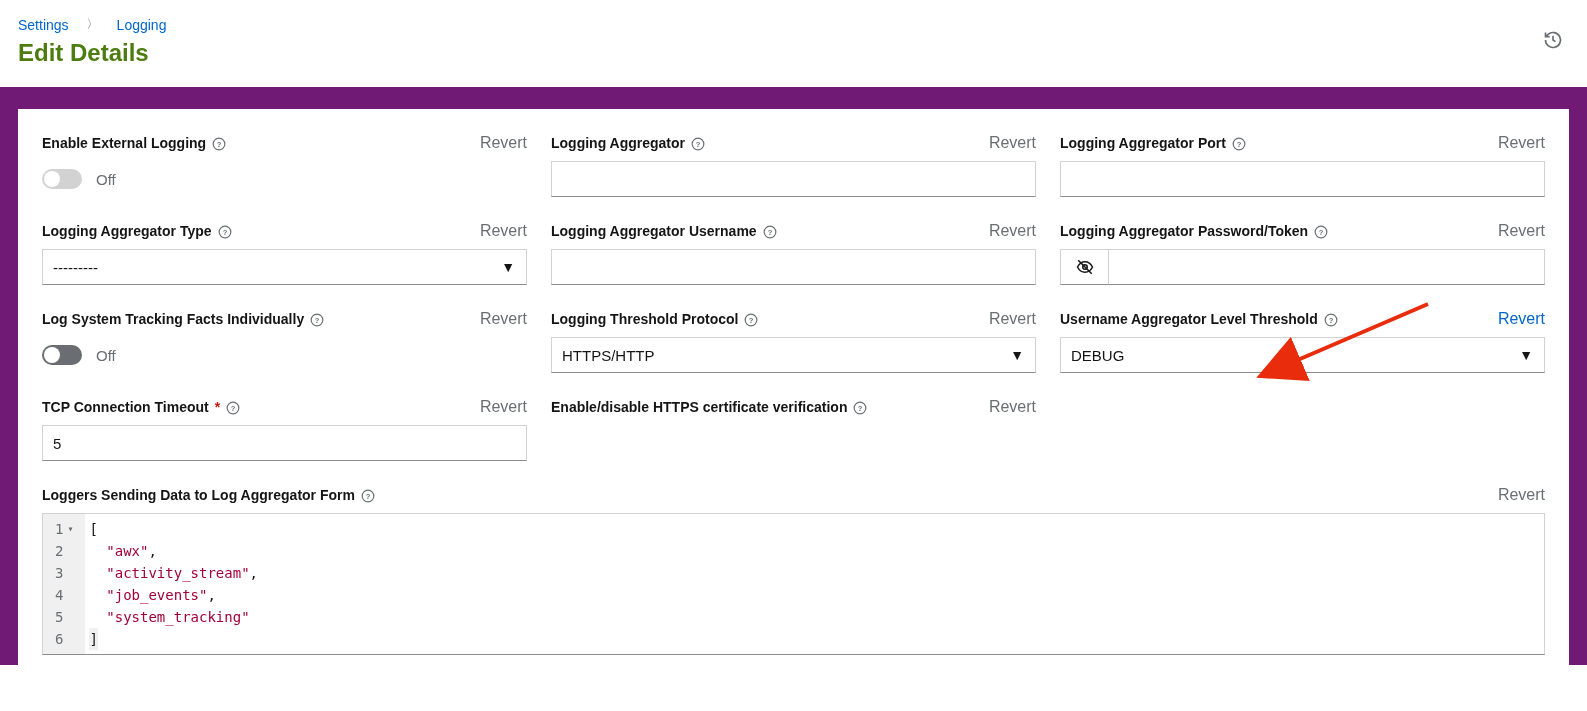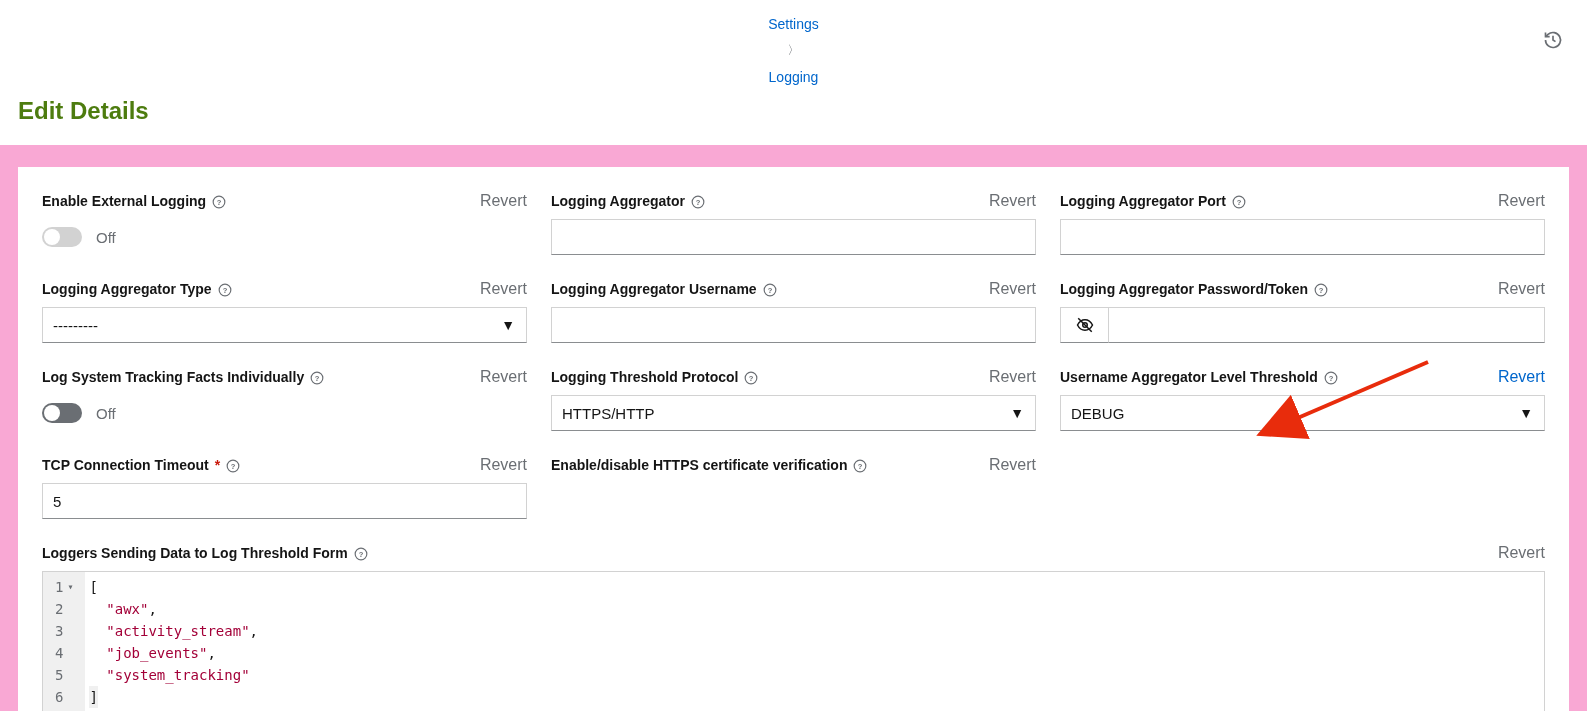--- a/index.html
+++ b/index.html
@@ -10,23 +10,22 @@
     background: #fff;
   }
   .header {
     padding: 16px 18px 20px 18px;
     background: #fff;
   }
   .breadcrumb {
     font-size: 14px;
     display: flex;
     align-items: center;
-    gap: 10px;
-    margin-bottom: 12px;
-    flex-direction: column;
+    gap: 18px;
+    margin-bottom: 6px;
   }
   .breadcrumb a {
     color: #0066cc;
     text-decoration: none;
   }
   .breadcrumb .sep {
     color: #6a6e73;
     font-size: 12px;
   }
   .page-title {
@@ -35,21 +34,21 @@
     color: #4d7c0f;
   }
   .history-icon {
     position: absolute;
     right: 24px;
     top: 30px;
     color: #6a6e73;
     cursor: pointer;
   }
   .body-bg {
-    background: #f9a8d4;
+    background: #701a75;
     padding: 22px 18px 0 18px;
   }
   .card {
     background: #fff;
     padding: 24px 24px 10px 24px;
   }
   .form-grid {
     display: grid;
     grid-template-columns: 1fr 1fr 1fr;
     gap: 24px 24px;
@@ -422,21 +421,21 @@
           </span>
           <span class="revert">Revert</span>
         </div>
       </div>
 
       <div class="field"></div>
 
       <div class="field full">
         <div class="label-row">
           <span class="label">
-            <span>Loggers Sending Data to Log Threshold Form</span>
+            <span>Loggers Sending Data to Log Aggregator Form</span>
             <span class="help-icon"><svg viewBox="0 0 24 24">
                   <circle cx="12" cy="12" r="10" fill="none" stroke="#6a6e73" stroke-width="2"></circle>
                   <text x="12" y="17" text-anchor="middle" font-size="13" fill="#6a6e73">?</text>
                 </svg></span>
           </span>
           <span class="revert">Revert</span>
         </div>
         <div class="code-editor">
           <div class="gutter">
             <div class="fold">1</div>

